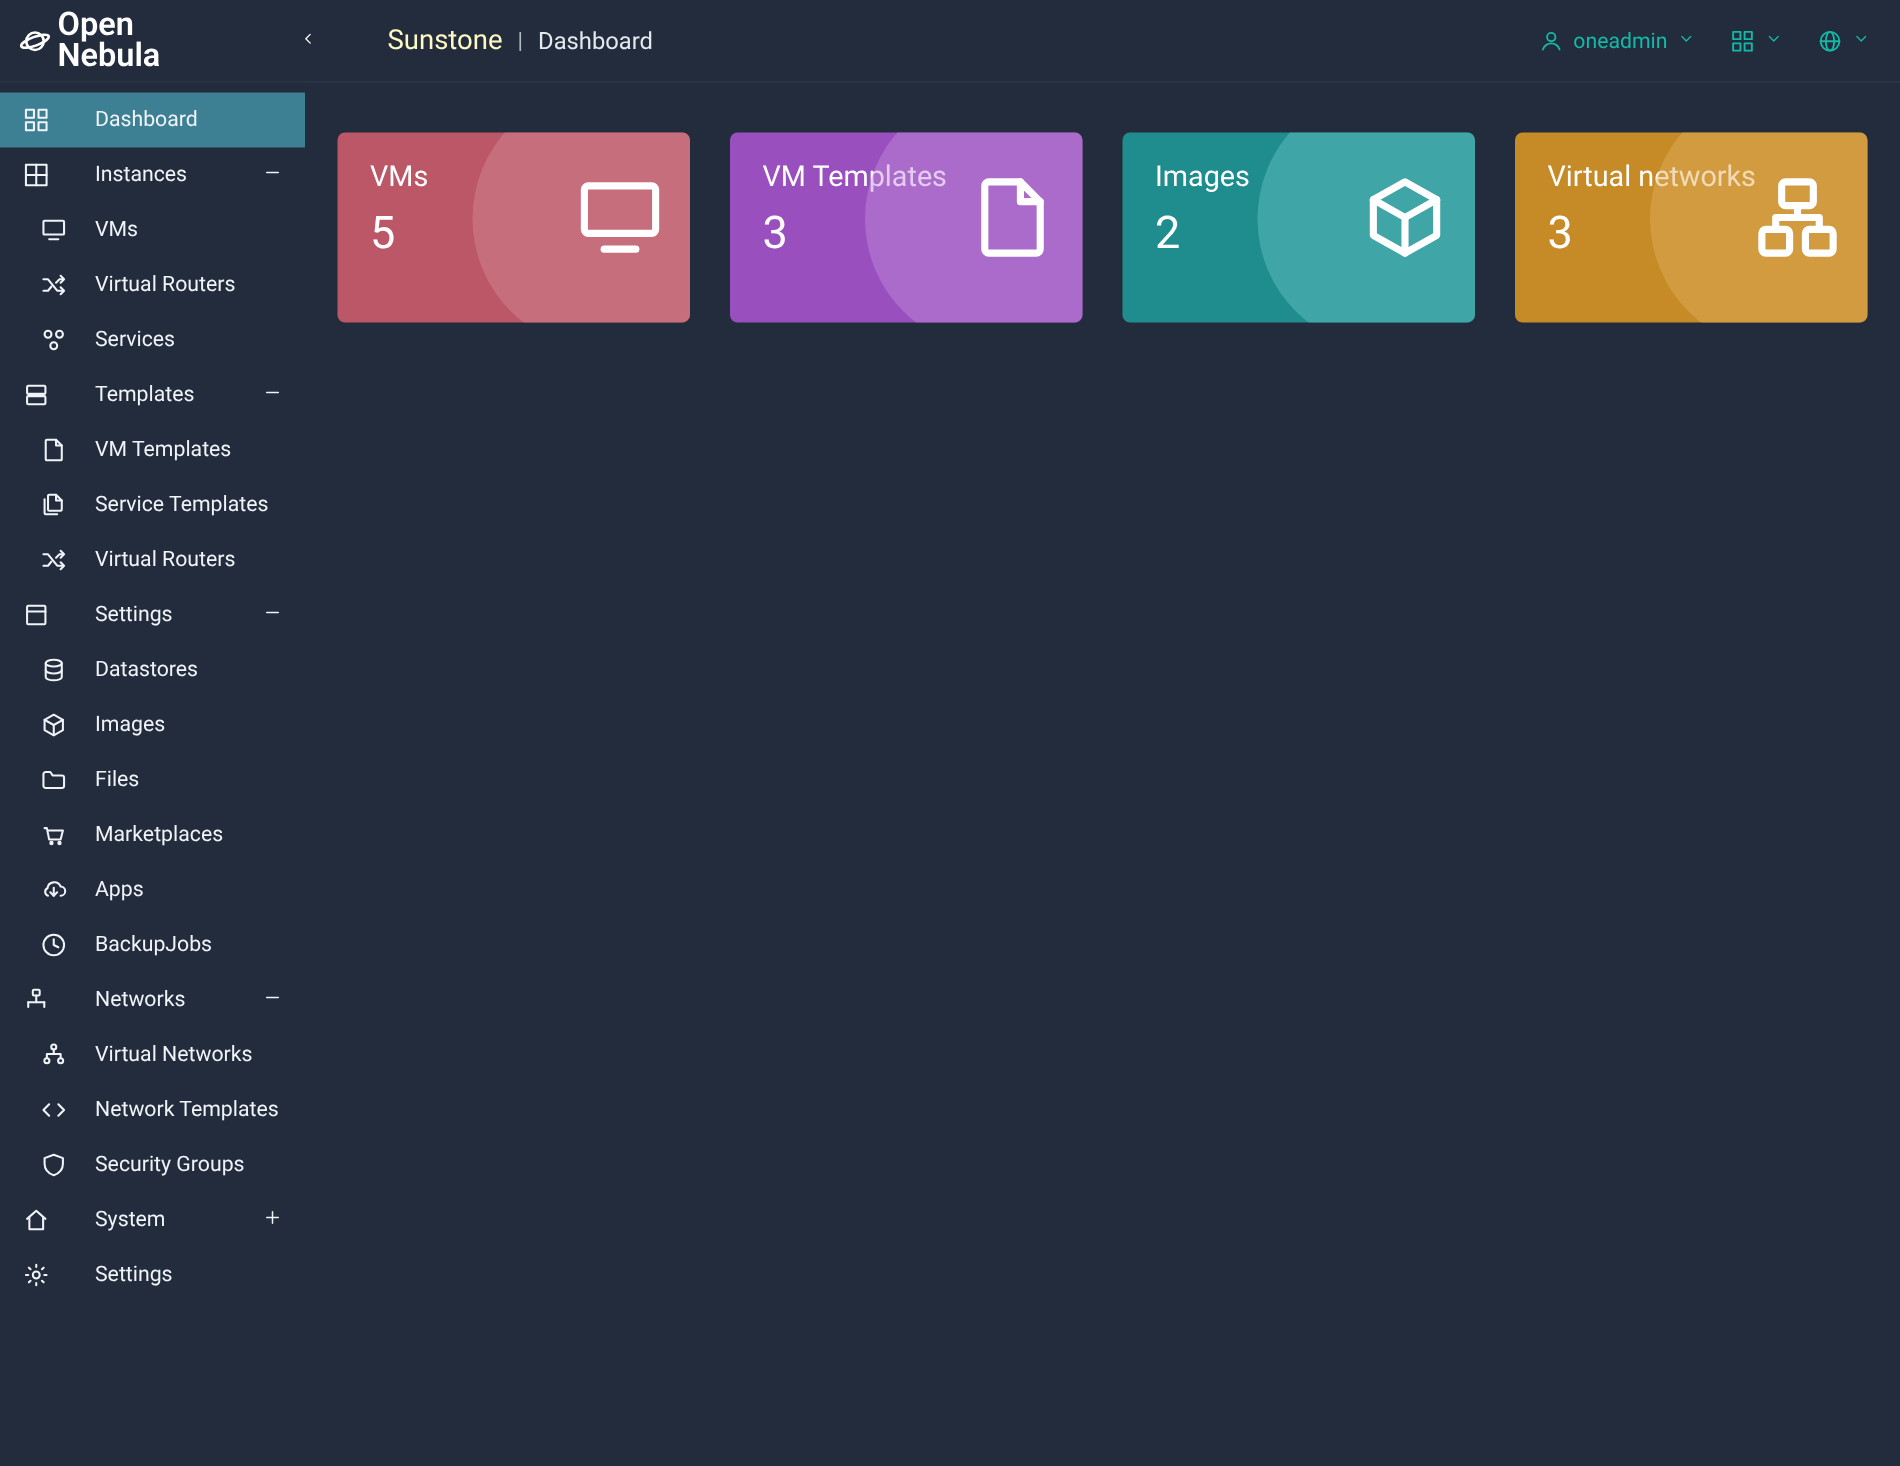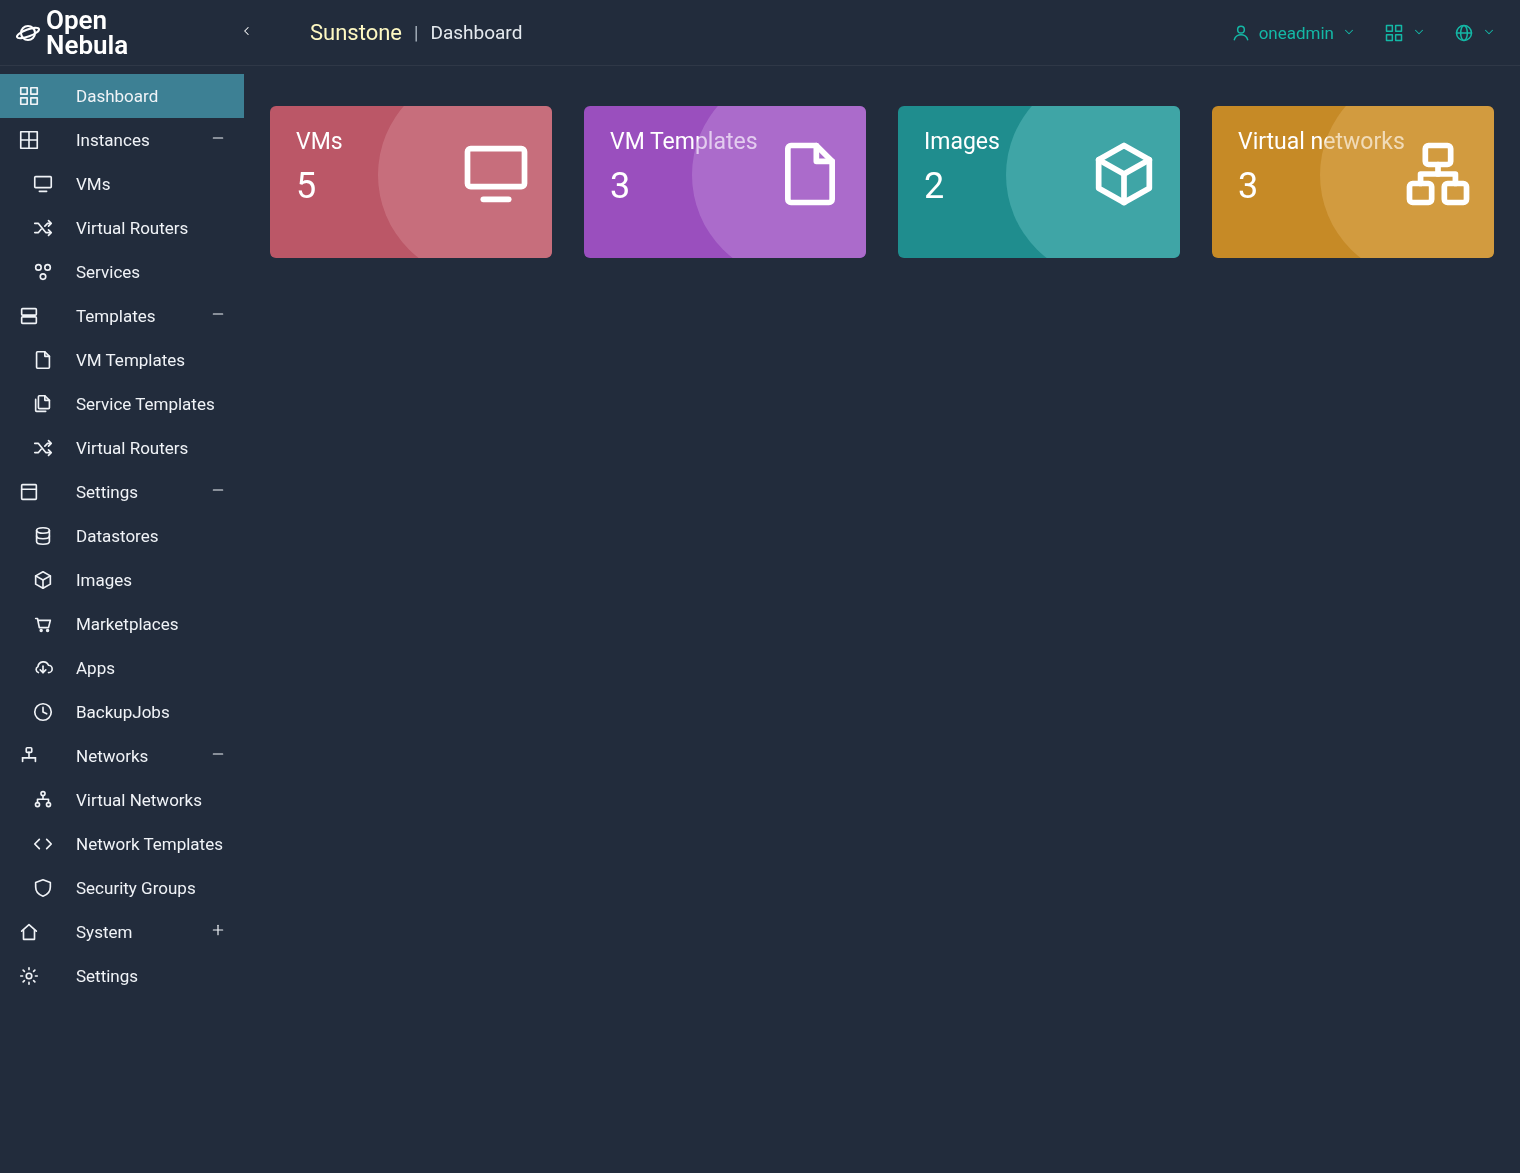--- a/index.html
+++ b/index.html
@@ -398,20 +398,28 @@
           </span>
         <span class="label">Datastores</span>
       </div>
       <div class="nav-sub">
         <span class="icon">
             <svg viewBox="0 0 24 24">
               <use href="#i-cube"></use>
             </svg>
           </span>
         <span class="label">Images</span>
+      </div>
+      <div class="nav-sub">
+        <span class="icon">
+            <svg viewBox="0 0 24 24">
+              <use href="#i-folder"></use>
+            </svg>
+          </span>
+        <span class="label">Files</span>
       </div>
       <div class="nav-sub">
         <span class="icon">
             <svg viewBox="0 0 24 24">
               <use href="#i-cart"></use>
             </svg>
           </span>
         <span class="label">Marketplaces</span>
       </div>
       <div class="nav-sub">

